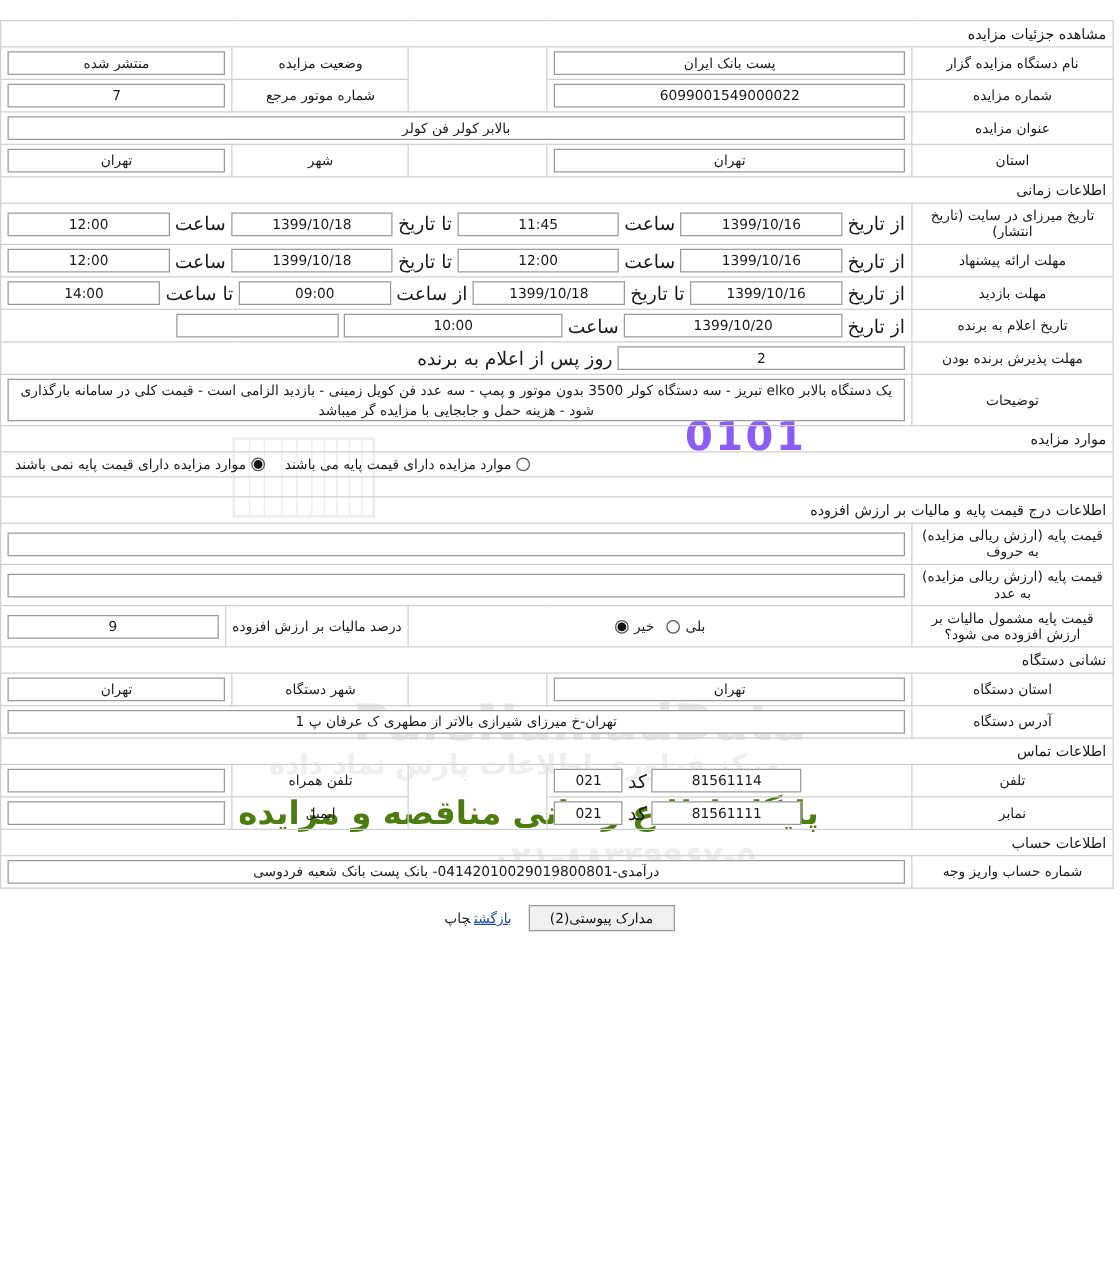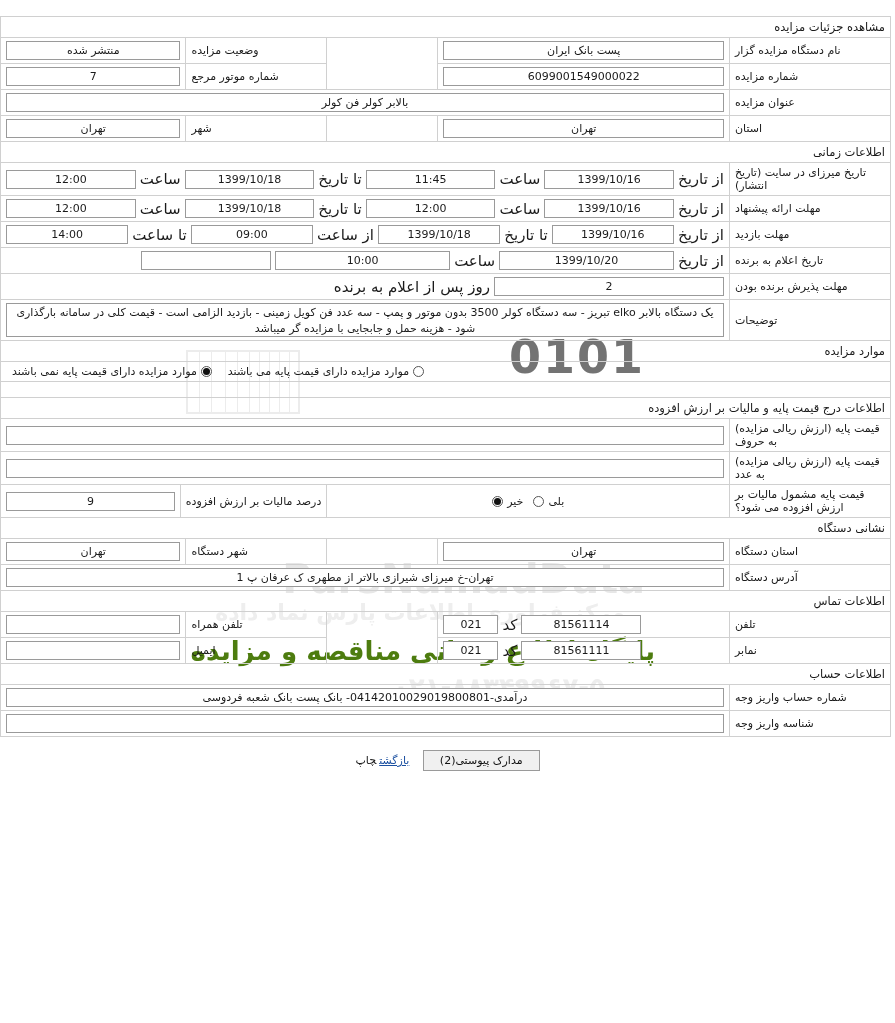--- a/index.html
+++ b/index.html
@@ -12,21 +12,21 @@
     position:relative;
     overflow:hidden;
   }
   .watermark{
     position:absolute;pointer-events:none;
     color:#e3e3e3;
     z-index:0;
     white-space:nowrap;
     font-weight:bold;
   }
-  .wm1{top:330px;right:250px;font-size:46px;color:#737373;letter-spacing:2px;}
+  .wm1{top:330px;right:250px;font-size:32px;color:#8b5cf6;letter-spacing:2px;}
   .wm2{top:556px;right:250px;font-size:40px;color:#e7e7e7;}
   .wm3{top:600px;right:270px;font-size:22px;color:#eeeeee;}
   .wm4{top:636px;right:240px;font-size:26px;color:#4d7c0f;}
   .wm5{top:672px;right:290px;font-size:26px;color:#ededed;}
   .wmbars{position:absolute;top:350px;right:595px;width:110px;height:60px;border:2px solid #ececec;z-index:0;}
   .wmbars i{position:absolute;top:0;bottom:0;width:1px;background:#ececec;}
 
   .page{position:relative;z-index:2;padding:16px 2px;}
   table.main{width:891px;border-collapse:collapse;margin:0 2px;}
   table.main > tbody > tr > td{
@@ -35,21 +35,21 @@
     vertical-align:middle;
     background:transparent;
   }
   .sec{
     text-align:right;
     font-weight:normal;
     padding:5px 8px 5px 5px;
     font-size:11.5px;
   }
   .lbl{
-    text-align:left;
+    text-align:center;
     white-space:normal;
     font-size:11px;
     padding-right:6px;
     margin-top:40px;
   }
   .fld{
     display:block;
     width:100%;
     box-sizing:border-box;
     height:19px;
@@ -405,26 +405,20 @@
       <td class="sec" colspan="8">اطلاعات حساب</td>
     </tr>
 
     <tr>
       <td class="lbl">شماره حساب واریز وجه</td>
       <td class="cellpad" colspan="7">
         <input class="fld" readonly="" value="درآمدی-04142010029019800801- بانک پست بانک شعبه فردوسی" style="">
       </td>
     </tr>
 
-    <tr>
-      <td class="lbl">شناسه واریز وجه</td>
-      <td class="cellpad" colspan="7">
-        <input class="fld" readonly="" value="" style="">
-      </td>
-    </tr>
   </tbody>
 </table>
 
 <div class="footer">
   <button class="btn" type="button">مدارک پیوستی(2)</button>
   <span class="lnk">بازگشت</span><span class="lnk plain" style="margin-right:3px;text-decoration:none;color:#1a1a1a">چاپ</span>
 </div>
 </div>
 
 </body></html>

